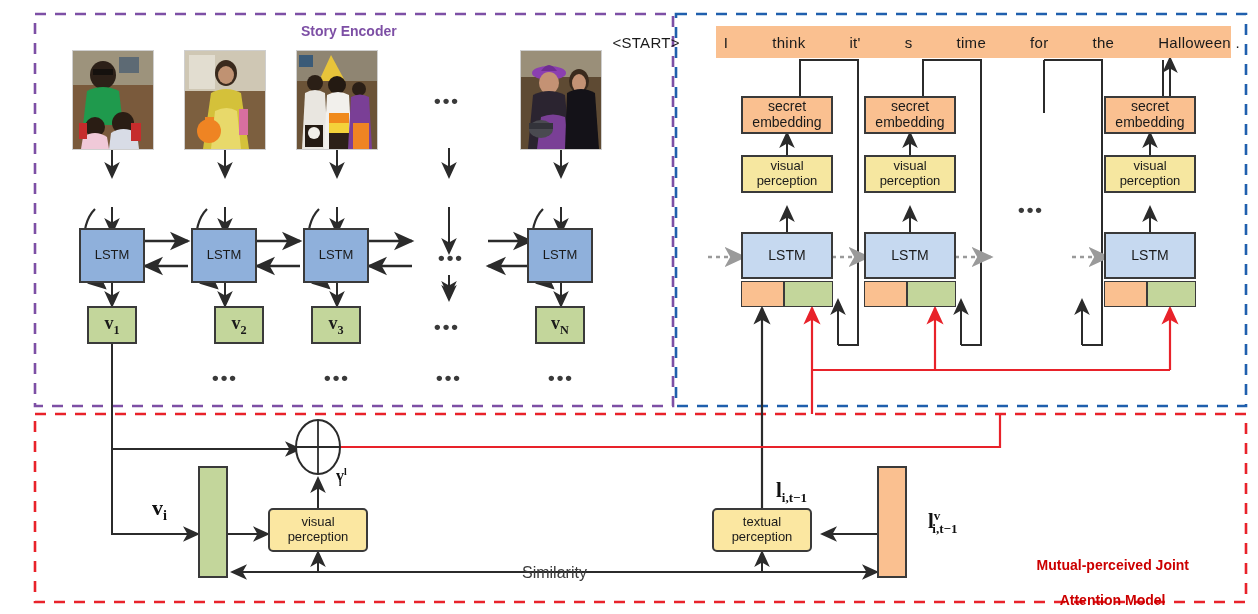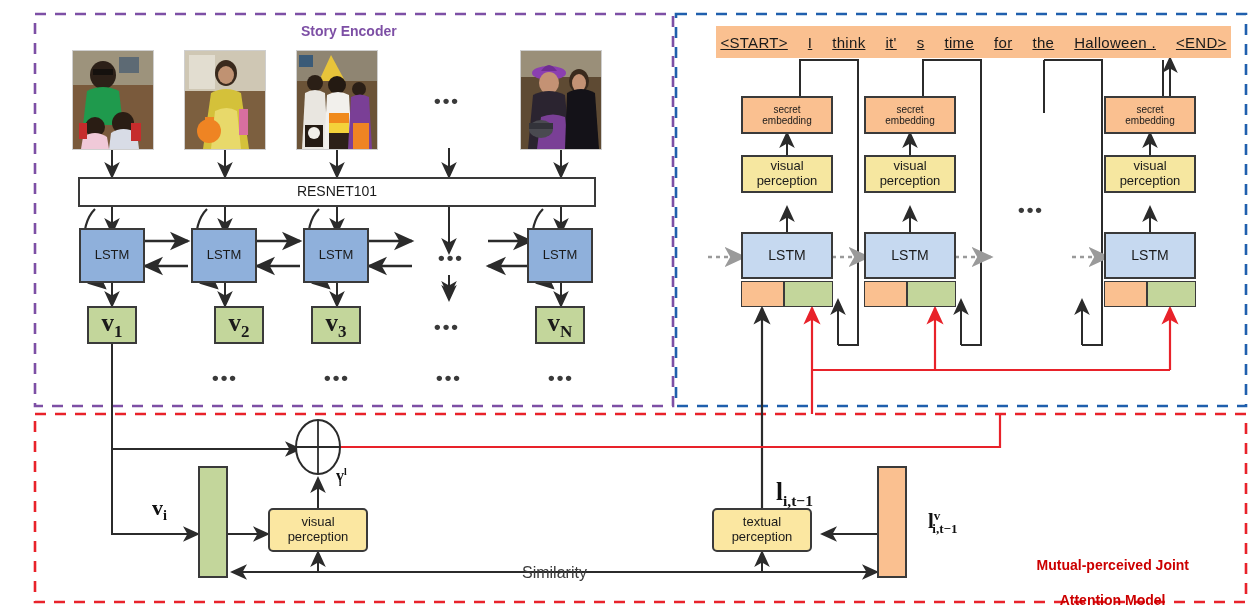--- a/index.html
+++ b/index.html
@@ -2,31 +2,31 @@
 <html><head>
 <meta charset="utf-8">
 <style>
   html,body{margin:0;padding:0;background:#ffffff;}
   body{font-family:"Liberation Sans",sans-serif;}
   #stage{position:relative;width:1258px;height:614px;background:#fff;overflow:hidden;}
   svg.layer{position:absolute;left:0;top:0;width:1258px;height:614px;}
   .nodebox{position:absolute;box-sizing:border-box;border:2px solid #3a3a3a;display:flex;align-items:center;justify-content:center;text-align:center;line-height:1.12;color:#1a1a1a;}
   .lstm-left{background:#8fb0db;font-size:13px;}
   .lstm-right{background:#c6d9f0;font-size:14px;}
-  .vbox{background:#c3d69b;font-size:25px;font-family:"Liberation Serif",serif;font-weight:bold;}
+  .vbox{background:#c3d69b;font-size:18px;font-family:"Liberation Serif",serif;font-weight:bold;}
   .resnet{background:#ffffff;font-size:14px;}
-  .secret{background:#fac090;font-size:10px;}
+  .secret{background:#fac090;font-size:14px;}
   .visualp{background:#f6e7a0;font-size:13px;}
   .yellowbox{background:#fbe7a1;border-radius:5px;font-size:13px;}
   .greenbar{background:#c3d69b;}
   .orangebar{background:#fac090;}
   .swatch-o{background:#fac090;}
   .swatch-g{background:#c3d69b;}
   .sentence{position:absolute;background:#fac090;display:flex;align-items:center;justify-content:center;font-size:15px;color:#1a1a1a;letter-spacing:.3px;}
-  .sentence span{margin:0 10px;white-space:pre;text-decoration:underline;}
+  .sentence span{margin:0 22px;white-space:pre;}
   .paneltitle{position:absolute;font-weight:bold;font-size:14px;white-space:pre;}
   .t-purple{color:#7d4fa5;}
   .t-blue{color:#1f5fad;}
   .t-red{color:#cc0000;text-align:center;line-height:1.25;}
   .photo{position:absolute;border:1px solid #cfcfcf;overflow:hidden;}
   .photo svg{display:block;}
   .dots{position:absolute;font-size:19px;font-weight:bold;color:#3a3a3a;letter-spacing:2px;line-height:1;}
   .mlabel{position:absolute;font-family:"Liberation Serif",serif;font-weight:bold;color:#111;white-space:nowrap;}
   .simlabel{position:absolute;font-size:16px;color:#3a3a3a;background:transparent;}
 </style>
@@ -230,21 +230,20 @@
       <path d="M12,44 q16,-8 32,0 l5,54 h-42 z" fill="#2b2430"></path>
       <path d="M20,66 q12,-5 24,0 l4,32 h-32 z" fill="#7a3f96"></path>
       <path d="M46,42 q14,-8 28,0 l4,56 h-34 z" fill="#141218"></path>
       <ellipse cx="20" cy="78" rx="12" ry="9" fill="#4a4a50"></ellipse>
       <rect x="8" y="72" width="24" height="6" fill="#33333a"></rect>
     </svg>
   </div>
 
   <div class="dots" style="left:434px;top:91px;">•••</div>
 
-  <div class="nodebox resnet" style="left:78px;top:177px;width:518px;height:30px;">RESNET101</div>
 
   <div class="nodebox lstm-left" style="left:79px;top:228px;width:66px;height:55px;">LSTM</div>
   <div class="nodebox lstm-left" style="left:191px;top:228px;width:66px;height:55px;">LSTM</div>
   <div class="nodebox lstm-left" style="left:303px;top:228px;width:66px;height:55px;">LSTM</div>
   <div class="nodebox lstm-left" style="left:527px;top:228px;width:66px;height:55px;">LSTM</div>
   <div class="dots" style="left:438px;top:248px;">•••</div>
 
   <div class="nodebox vbox" style="left:87px;top:306px;width:50px;height:38px;">
     <span><span>v</span><sub style="font-size:.68em">1</sub></span>
   </div>
@@ -319,21 +318,21 @@
   <div class="nodebox yellowbox" style="left:712px;top:508px;width:100px;height:44px;">
     <span><span>textual</span><br><span>perception</span></span>
   </div>
 
   <div class="mlabel" style="left:152px;top:495px;font-size:22px;">
     <span>v</span><sub style="font-size:.65em">i</sub>
   </div>
   <div class="mlabel" style="left:336px;top:466px;font-size:16px;">
     <span>v</span><sup style="font-size:.62em">l</sup><sub style="font-size:.62em;margin-left:-8px">i</sub>
   </div>
-  <div class="mlabel" style="left:776px;top:478px;font-size:25px;">
+  <div class="mlabel" style="left:776px;top:478px;font-size:21px;">
     <span>l</span><sub style="font-size:.62em">i,t−1</sub>
   </div>
   <div class="mlabel" style="left:928px;top:508px;font-size:21px;text-align:right;">
     <span>l</span><sup style="font-size:.62em">v</sup><sub style="font-size:.62em;margin-left:-8px">i,t−1</sub>
   </div>
 
   <div class="simlabel" style="left:522px;top:564px;">Similarity</div>
 
   <div class="paneltitle t-red" style="left:1021px;top:539px;">
     <span>Mutual-perceived Joint</span><br>

